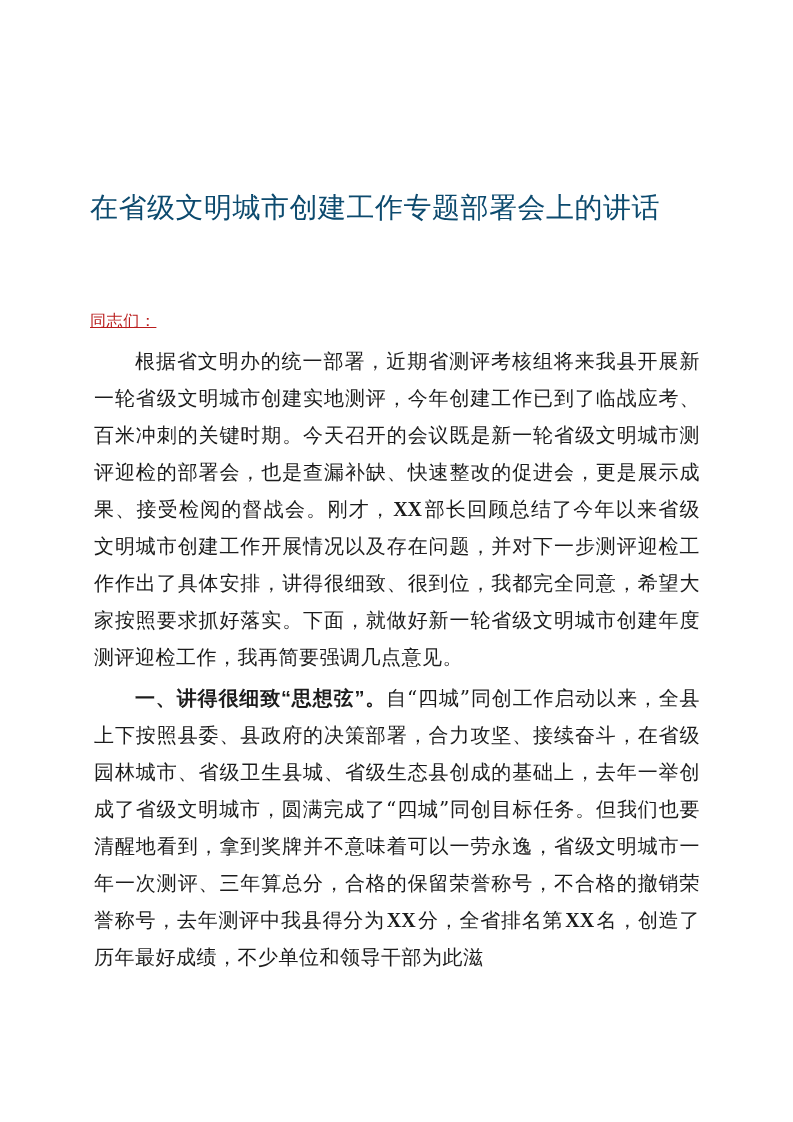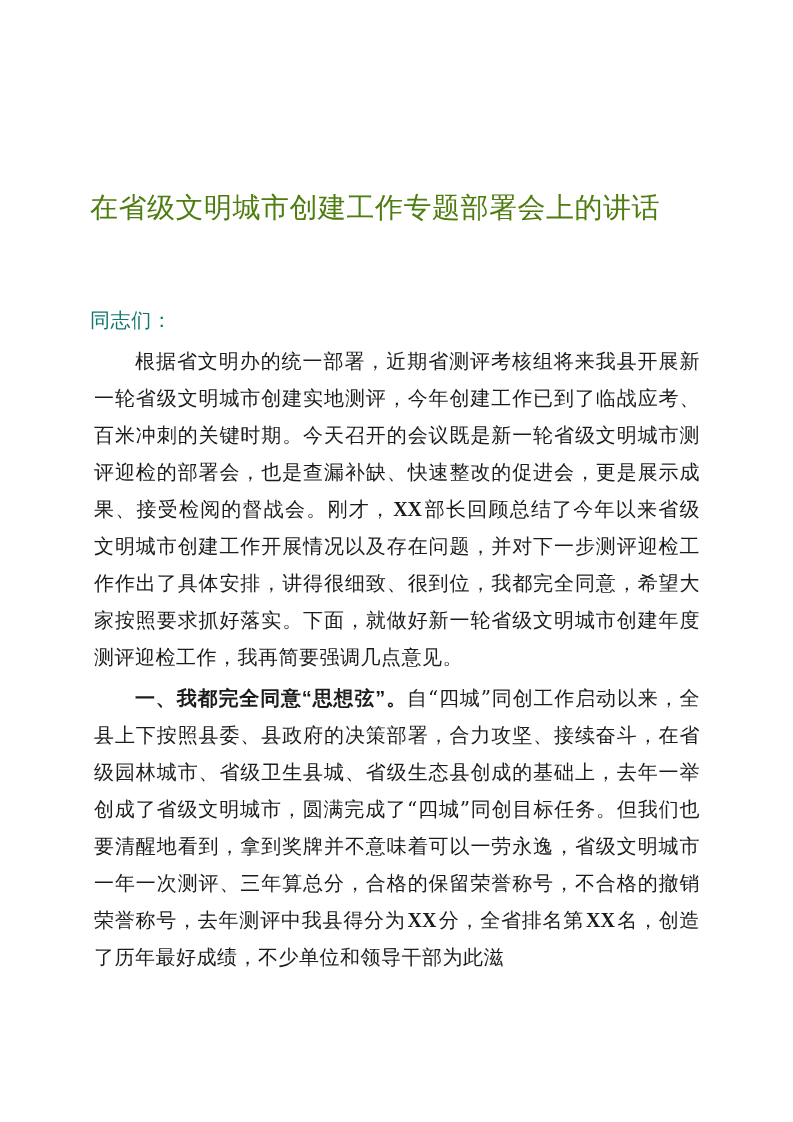--- a/index.html
+++ b/index.html
@@ -23,36 +23,37 @@
     left: 90px;
     top: 0;
     width: 614px;
   }
 
   .doc-title {
     font-family: "Liberation Sans", "DejaVu Sans", sans-serif;
     font-size: 28px;
     font-weight: 400;
     line-height: 40px;
-    color: #4d7c0f;
+    color: #0c4a6e;
     text-align: left;
     letter-spacing: 0.5px;
     margin: 0;
     padding-top: 188px;
     white-space: nowrap;
   }
 
   .salutation {
     font-family: "DejaVu Serif", "Liberation Serif", serif;
-    font-size: 20px;
+    font-size: 16px;
     line-height: 37px;
-    color: #0f766e;
+    color: #b91c1c;
     margin: 0;
     padding-top: 74px;
     letter-spacing: 0.6px;
+    text-decoration: underline;
   }
 
   .body-para {
     font-family: "DejaVu Serif", "Liberation Serif", serif;
     font-size: 20px;
     line-height: 37px;
     color: #1c1c1c;
     margin: 4px;
     text-align: justify;
     text-justify: inter-character;
@@ -80,17 +81,17 @@
 <div class="page">
   <div class="content">
 
     <h1 class="doc-title">在省级文明城市创建工作专题部署会上的讲话</h1>
 
     <p class="salutation">同志们：</p>
 
     <p class="body-para">根据省文明办的统一部署，近期省测评考核组将来我县开展新一轮省级文明城市创建实地测评，今年创建工作已到了临战应考、百米冲刺的关键时期。今天召开的会议既是新一轮省级文明城市测评迎检的部署会，也是查漏补缺、快速整改的促进会，更是展示成果、接受检阅的督战会。刚才，<span class="latin">XX</span>部长回顾总结了今年以来省级文明城市创建工作开展情况以及存在问题，并对下一步测评迎检工作作出了具体安排，讲得很细致、很到位，我都完全同意，希望大家按照要求抓好落实。下面，就做好新一轮省级文明城市创建年度测评迎检工作，我再简要强调几点意见。</p>
 
     <p class="body-para">
-      <span class="heading-run">一、我都完全同意“思想弦”。</span><span>自“四城”同创工作启动以来，全县上下按照县委、县政府的决策部署，合力攻坚、接续奋斗，在省级园林城市、省级卫生县城、省级生态县创成的基础上，去年一举创成了省级文明城市，圆满完成了“四城”同创目标任务。但我们也要清醒地看到，拿到奖牌并不意味着可以一劳永逸，省级文明城市一年一次测评、三年算总分，合格的保留荣誉称号，不合格的撤销荣誉称号，去年测评中我县得分为<span class="latin">XX</span>分，全省排名第<span class="latin">XX</span>名，创造了历年最好成绩，不少单位和领导干部为此滋</span>
+      <span class="heading-run">一、讲得很细致“思想弦”。</span><span>自“四城”同创工作启动以来，全县上下按照县委、县政府的决策部署，合力攻坚、接续奋斗，在省级园林城市、省级卫生县城、省级生态县创成的基础上，去年一举创成了省级文明城市，圆满完成了“四城”同创目标任务。但我们也要清醒地看到，拿到奖牌并不意味着可以一劳永逸，省级文明城市一年一次测评、三年算总分，合格的保留荣誉称号，不合格的撤销荣誉称号，去年测评中我县得分为<span class="latin">XX</span>分，全省排名第<span class="latin">XX</span>名，创造了历年最好成绩，不少单位和领导干部为此滋</span>
     </p>
 
   </div>
 </div>
 
 </body></html>

